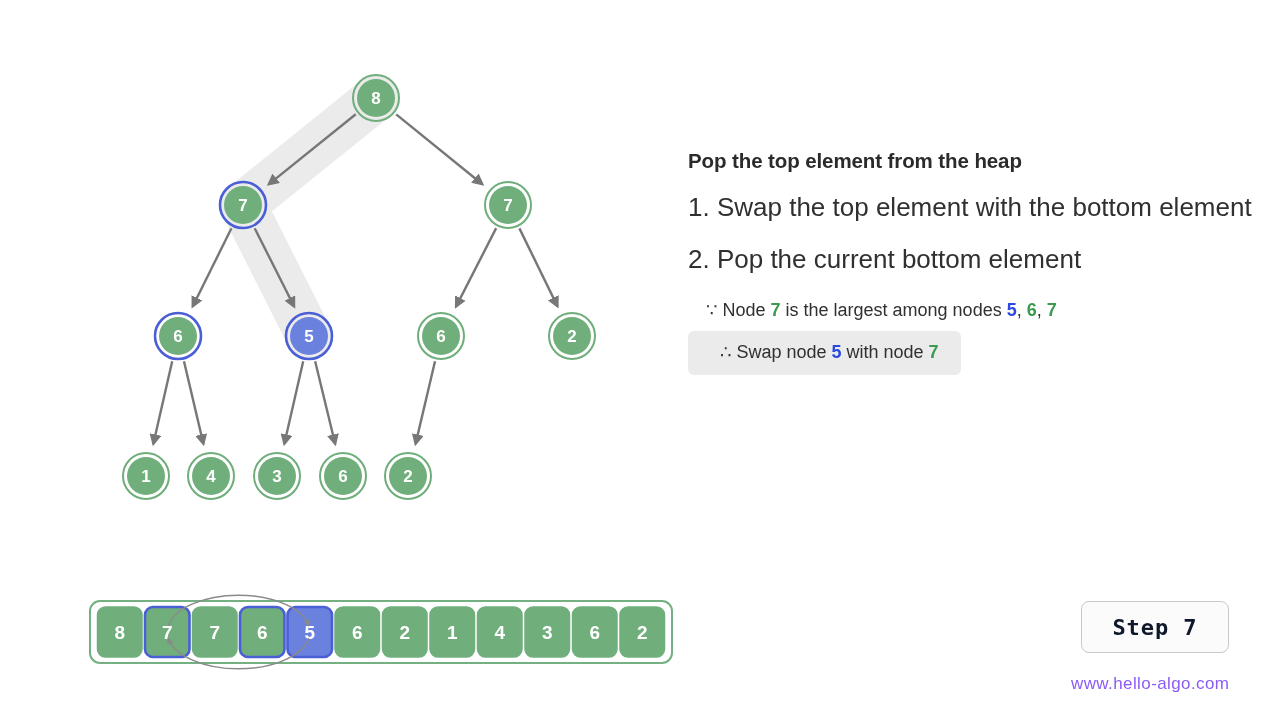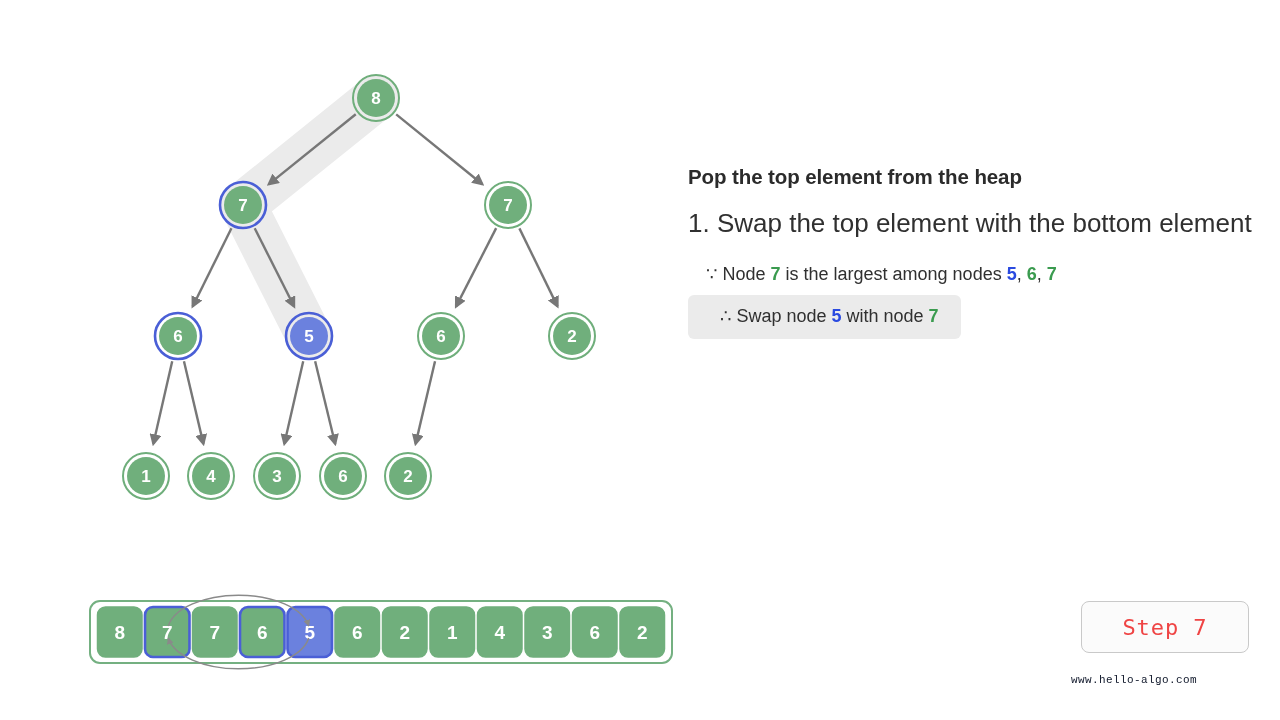--- a/index.html
+++ b/index.html
@@ -28,21 +28,21 @@
     position: absolute;
     left: 0; top: 0;
     width: 1280px;
     height: 720px;
   }
 
   
   #panel {
     position: absolute;
     left: 688px;
-    top: 164px;
+    top: 148px;
     width: 560px;
   }
   .panel-title {
     font-size: 20.5px;
     font-weight: bold;
     color: #2b2b2b;
     letter-spacing: -0.1px;
     margin: 0 0 16px 0;
     line-height: 1.25;
   }
@@ -74,44 +74,44 @@
     border-radius: 6px;
   }
   .num-green { color: #3a9b4f; font-weight: bold; }
   .num-blue  { color: #2a4ae0; font-weight: bold; }
 
   
   #step-badge {
     position: absolute;
     left: 1081px;
     top: 601px;
-    width: 168px;
+    width: 148px;
     height: 52px;
     box-sizing: border-box;
     border: 1.4px solid #c9c9c9;
     border-radius: 8px;
     background: #fbfbfb;
     display: flex;
     align-items: center;
     justify-content: center;
     font-family: "DejaVu Sans Mono", monospace;
     font-size: 22px;
-    font-weight: normal;
-    color: #ef4444;
+    font-weight: bold;
+    color: #0f172a;
     letter-spacing: 1px;
   }
 
   
   #watermark {
     position: absolute;
     left: 1071px;
     top: 674px;
-    font-family: Liberation Mono, monospace;
-    font-size: 11px;
-    color: #0f172a;
+    font-family: Liberation Sans, sans-serif;
+    font-size: 17px;
+    color: #8b5cf6;
     letter-spacing: 0.4px;
   }
 </style>
 </head>
 <body>
 
 <div id="stage">
 
   <svg id="figure-svg" viewBox="0 0 1280 720" xmlns="http://www.w3.org/2000/svg">
     <defs>
@@ -255,20 +255,21 @@
     <g id="arc-layer">
         <path d="M 168.25 626 A 71.25 37 0 0 1 308.75 626" fill="none" stroke="#8a8a8a" stroke-width="1.5" marker-end="url(#arc-head)"></path>
         <path d="M 308.75 638 A 71.25 37 0 0 1 168.25 638" fill="none" stroke="#8a8a8a" stroke-width="1.5" marker-end="url(#arc-head)"></path>
       </g>
   </svg>
 
   <div id="panel">
     <h1 class="panel-title">Pop the top element from the heap</h1>
 
     <p class="panel-step">1. Swap the top element with the bottom element</p>
+    <p class="panel-step">2. Pop the current bottom element</p>
 
     <div>
       <span class="panel-reason" id="reason-line">∵ Node <span class="num-green">7</span> is the largest among nodes <span class="num-blue">5</span>, <span class="num-green">6</span>, <span class="num-green">7</span></span>
     </div>
     <div>
       <span class="panel-conclusion" id="conclusion-line">∴ Swap node <span class="num-blue">5</span> with node <span class="num-green">7</span></span>
     </div>
   </div>
 
   <div id="step-badge">

